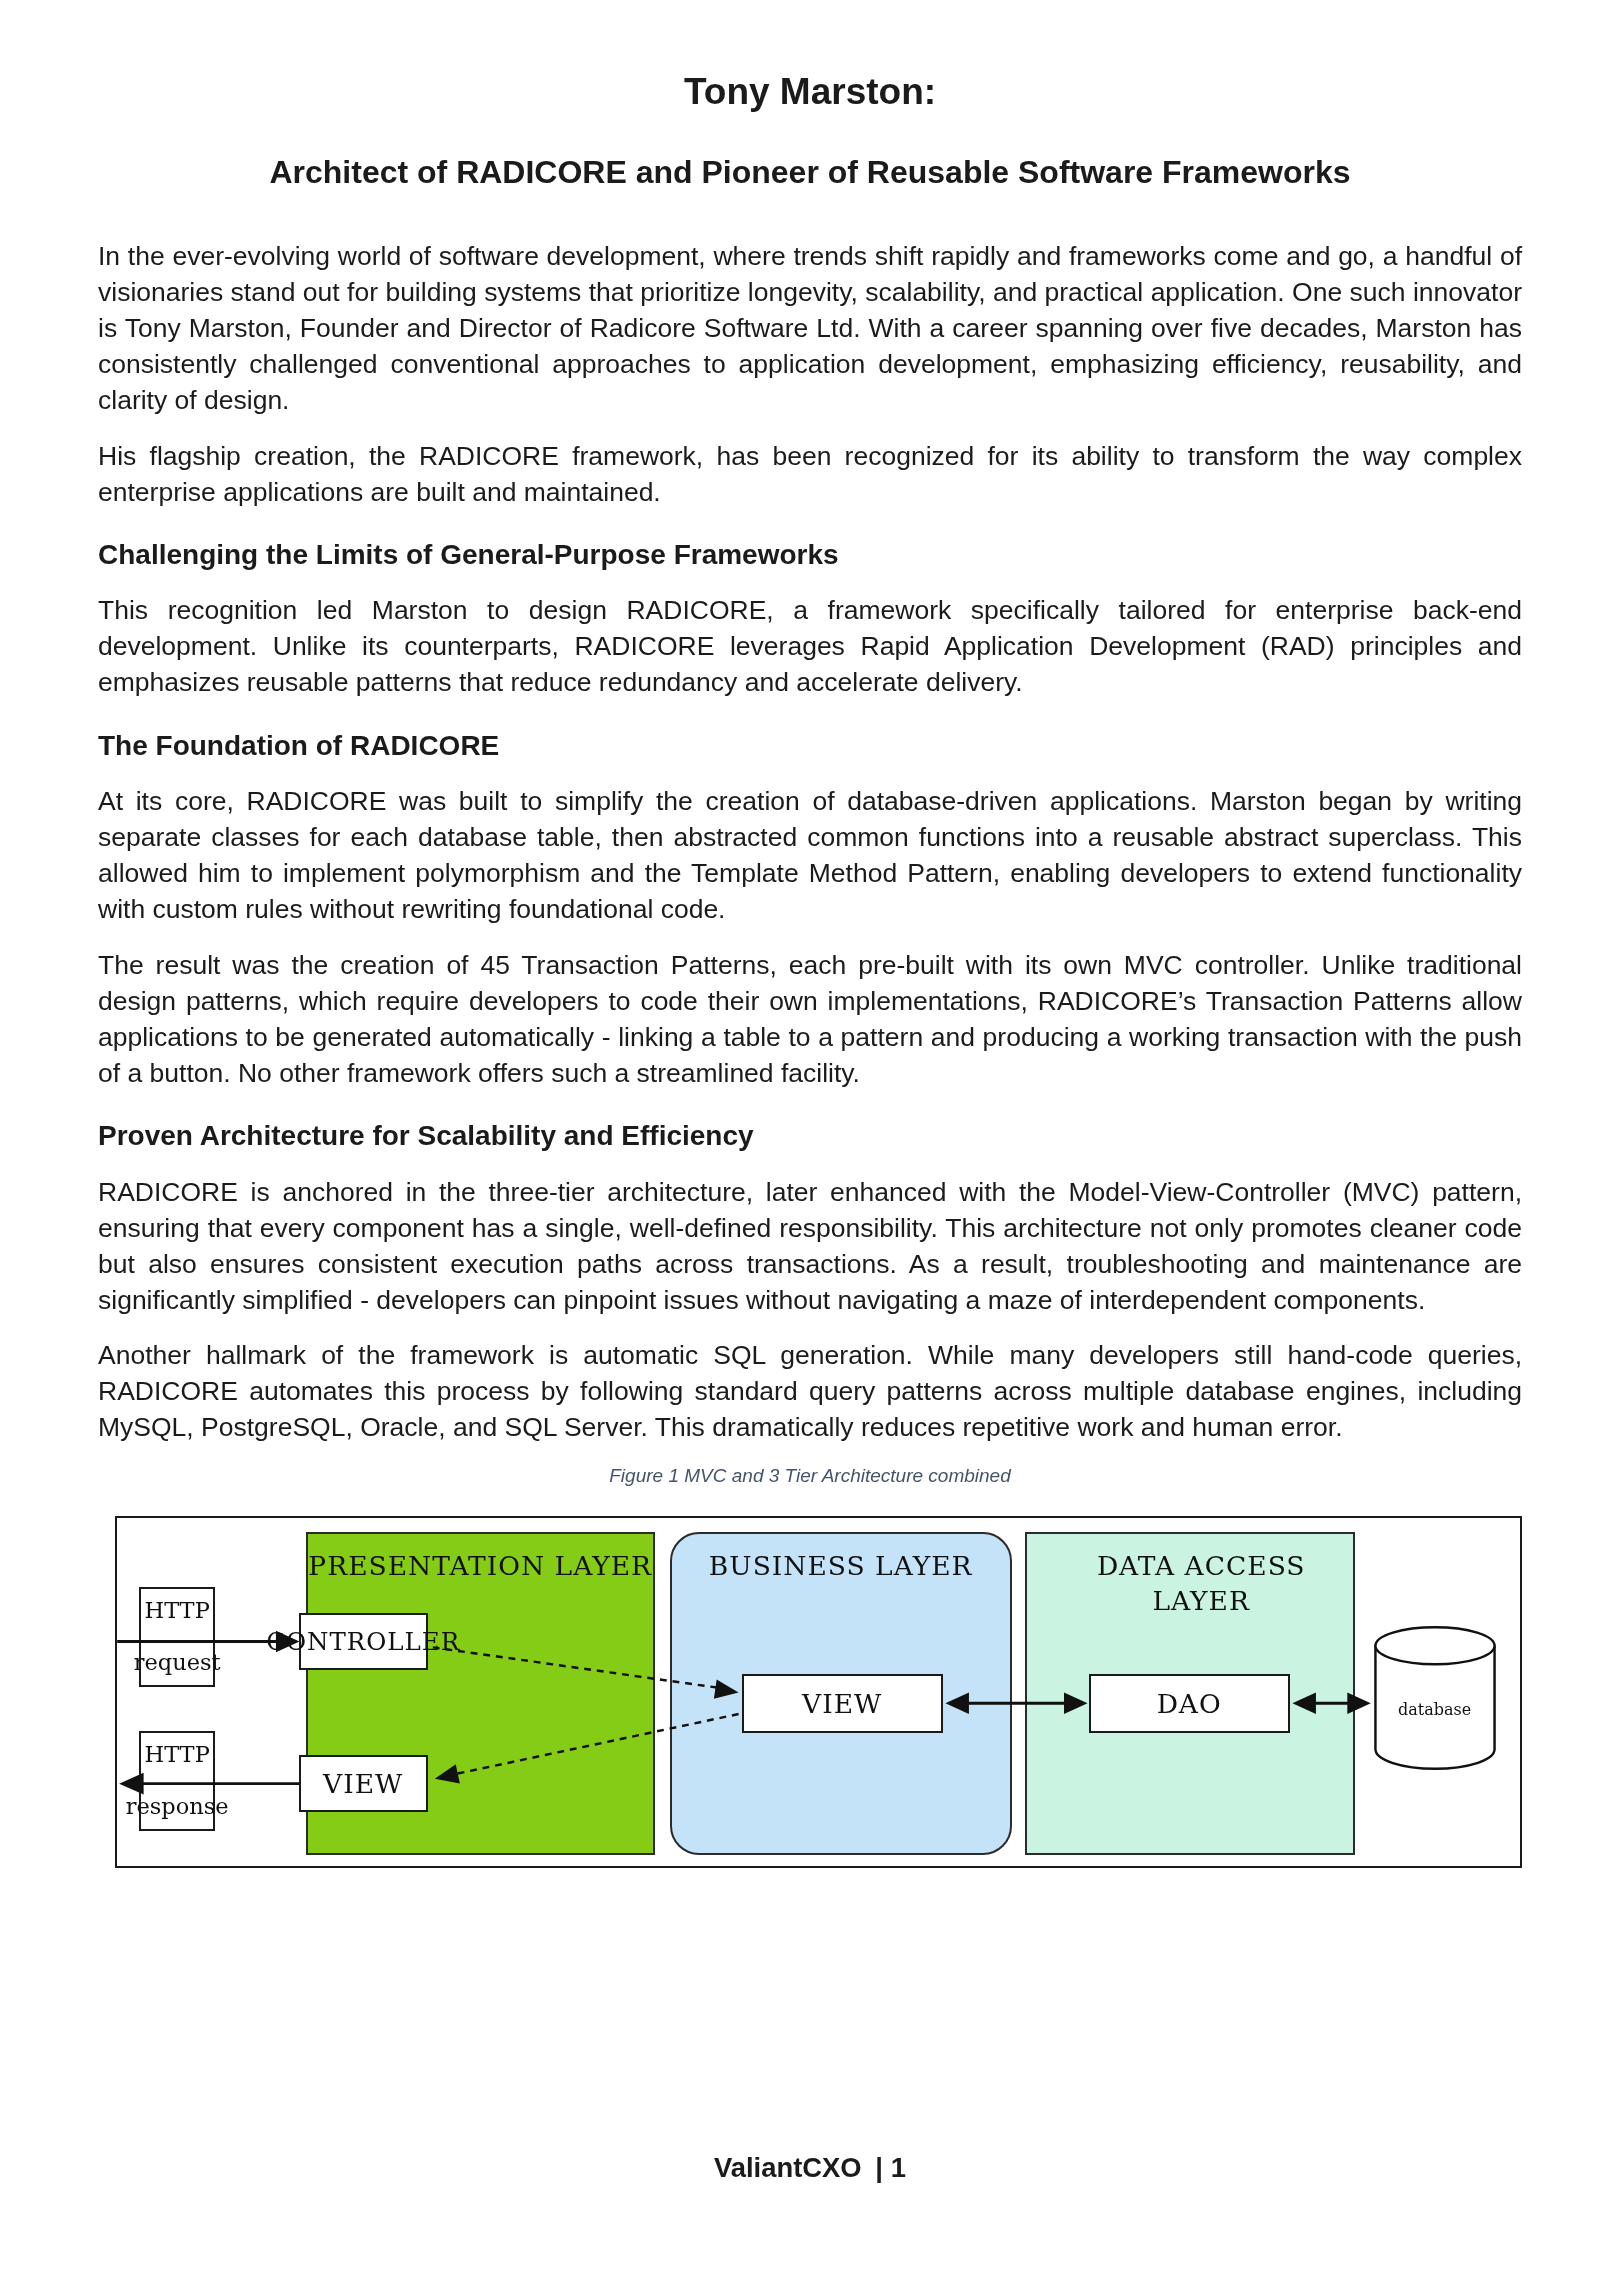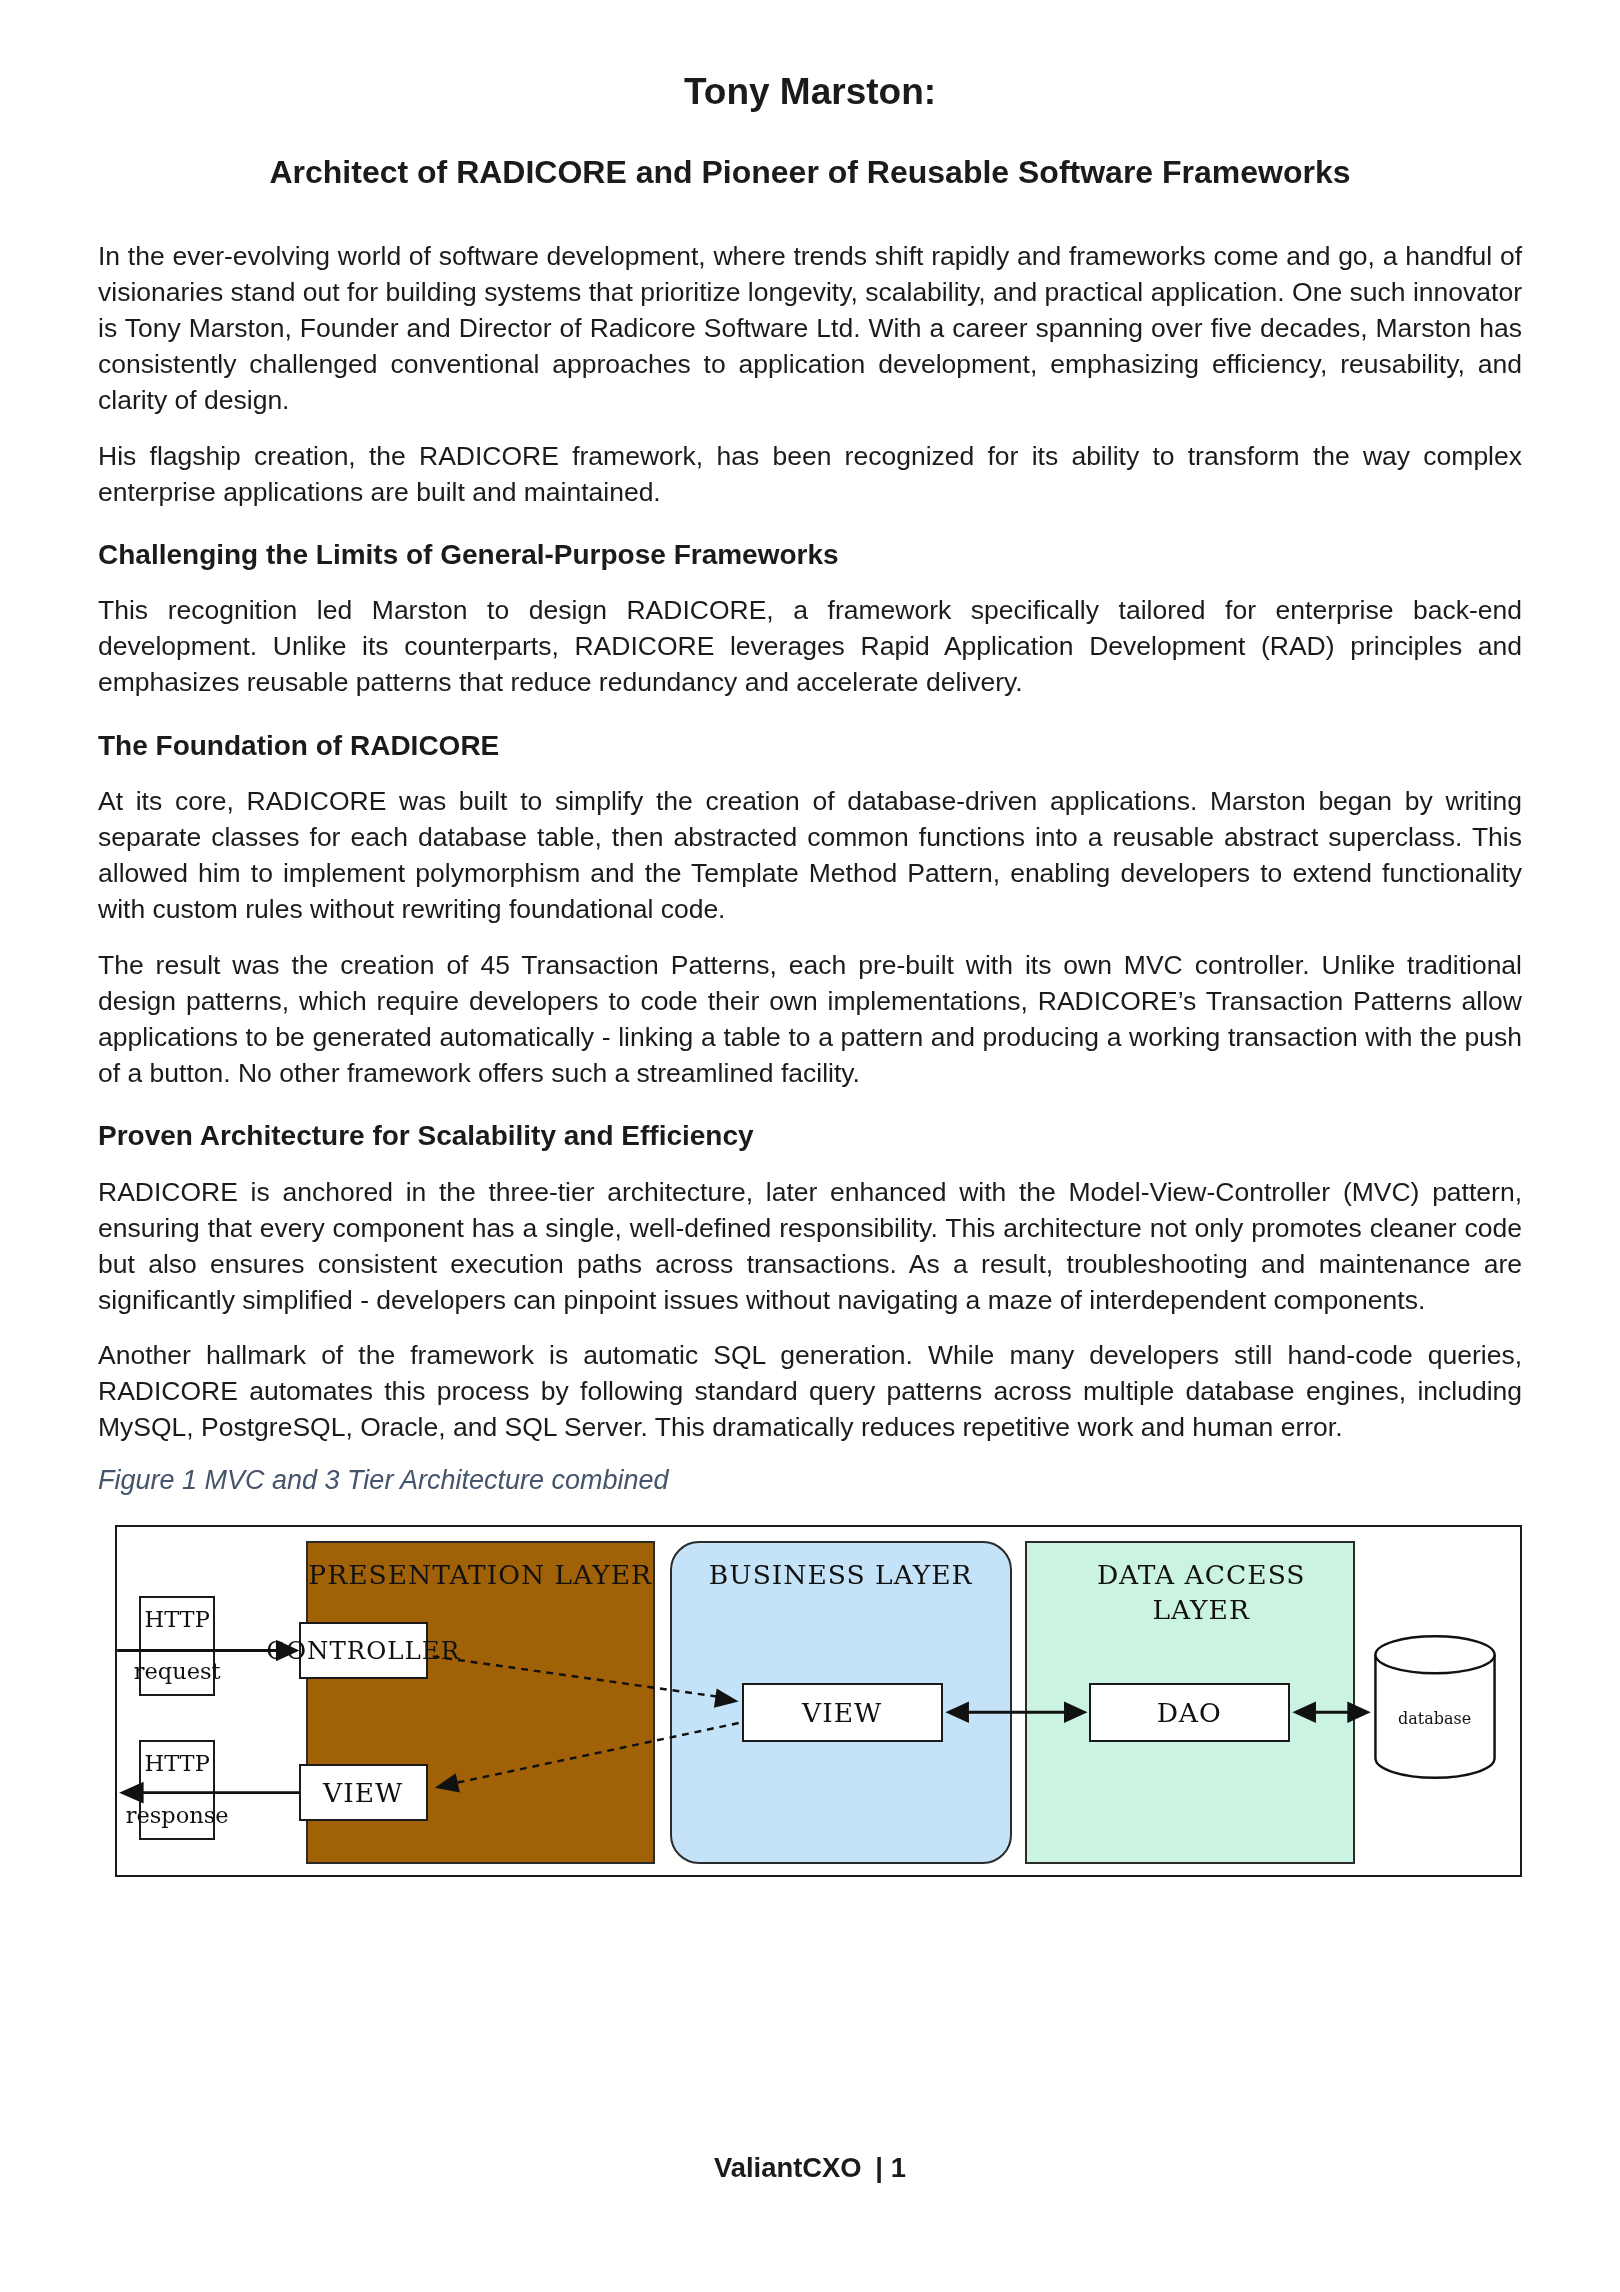--- a/index.html
+++ b/index.html
@@ -31,22 +31,23 @@
     line-height: 1.36;
     text-align: justify;
     margin-bottom: 19.6px;
   }
   h2.sec-heading {
     font-size: 28px;
     font-weight: bold;
     margin: 29px 0 21.6px 0;
   }
   .fig-caption {
+    text-align: center;
     font-style: italic;
-    font-size: 27px;
+    font-size: 19px;
     color: #44546A;
     margin: 13.7px 0 29px 0;
   }
   
   .figure-box {
     position: relative;
     width: 1407px;
     height: 352px;
     margin-left: 16.7px;
     border: 2.9px solid #1a1a1a;
@@ -153,21 +154,21 @@
   <p class="body-par">The result was the creation of 45 Transaction Patterns, each pre-built with its own MVC controller. Unlike traditional design patterns, which require developers to code their own implementations, RADICORE’s Transaction Patterns allow applications to be generated automatically - linking a table to a pattern and producing a working transaction with the push of a button. No other framework offers such a streamlined facility.</p>
 
   <h2 class="sec-heading">Proven Architecture for Scalability and Efficiency</h2>
   <p class="body-par">RADICORE is anchored in the three-tier architecture, later enhanced with the Model-View-Controller (MVC) pattern, ensuring that every component has a single, well-defined responsibility. This architecture not only promotes cleaner code but also ensures consistent execution paths across transactions. As a result, troubleshooting and maintenance are significantly simplified - developers can pinpoint issues without navigating a maze of interdependent components.</p>
   <p class="body-par">Another hallmark of the framework is automatic SQL generation. While many developers still hand-code queries, RADICORE automates this process by following standard query patterns across multiple database engines, including MySQL, PostgreSQL, Oracle, and SQL Server. This dramatically reduces repetitive work and human error.</p>
 
   <div class="fig-caption">Figure 1 MVC and 3 Tier Architecture combined</div>
 
   <div class="figure-box">
 
-    <div class="layer-panel panel-presentation" style="background: #a16207;">
+    <div class="layer-panel panel-presentation" style="background: #84cc16;">
       <div class="layer-title">PRESENTATION LAYER</div>
     </div>
     <div class="layer-panel panel-business" style="background: rgb(197, 227, 248);">
       <div class="layer-title">BUSINESS LAYER</div>
     </div>
     <div class="layer-panel panel-dataaccess" style="background: rgb(202, 243, 225);">
       <div class="layer-title">DATA ACCESS LAYER</div>
     </div>
 
     <div class="http-box http-request">

